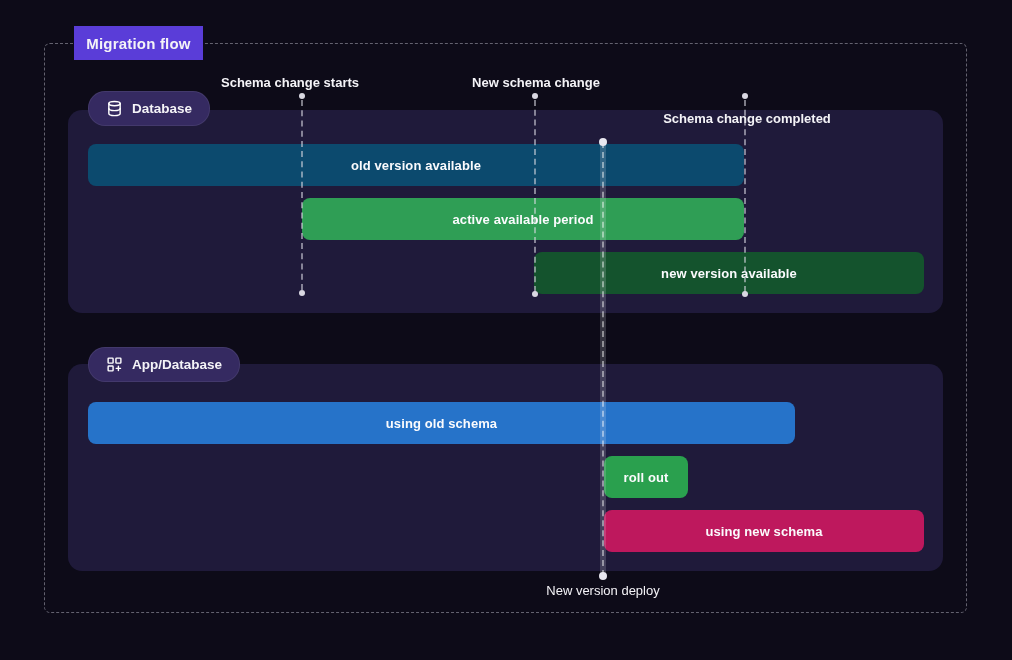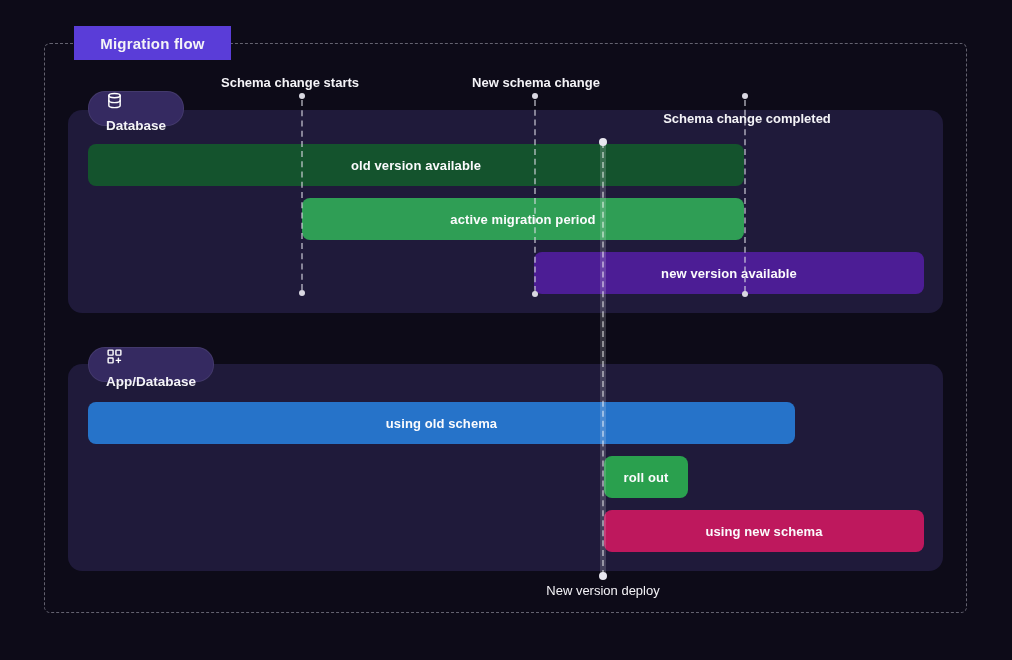--- a/index.html
+++ b/index.html
@@ -7,35 +7,35 @@
     position:relative;width:1012px;height:660px;overflow:hidden;
     background:#0d0b18;
     font-family:"Liberation Sans",sans-serif;
     color:#f4f3f7;
   }
   .outer-border{
     position:absolute;left:44px;top:43px;width:921px;height:568px;
     border:1px dashed rgba(205,205,218,0.45);border-radius:6px;z-index:0;
   }
   .title-badge{
-    position:absolute;left:74px;top:26px;width:157px;height:34px;z-index:5;
+    position:absolute;left:74px;top:26px;width:129px;height:34px;z-index:5;
     border-radius:0;display:flex;align-items:center;justify-content:center;
     font-size:15px;font-weight:700;letter-spacing:.2px;
   }
   .panel{
     position:absolute;left:68px;width:875px;background:#1f1a3a;
     border-radius:14px;z-index:1;
   }
   .panel-db{top:110px;height:203px;}
   .panel-app{top:364px;height:207px;}
   .pill{
     position:absolute;height:33px;z-index:5;background:#352a61;
     border:1px solid rgba(255,255,255,0.07);border-radius:17px;
-    display:inline-flex;gap:9px;padding:0 17px;
-    font-size:13.5px;font-weight:700;flex-direction:column;
+    display:inline-flex;align-items:center;gap:9px;padding:0 17px;
+    font-size:13.5px;font-weight:700;
   }
   .pill-db{left:88px;top:91px;}
   .pill-app{left:88px;top:347px;}
   .pill svg{flex:0 0 auto;}
   .bar{
     position:absolute;height:42px;border-radius:8px;z-index:2;
     display:flex;align-items:center;justify-content:center;
     font-size:13px;font-weight:700;color:#fbfbfd;letter-spacing:.1px;
   }
   .bar-old{left:88px;top:144px;width:656px;}
@@ -99,27 +99,27 @@
 
   <div class="panel panel-db"></div>
   <div class="pill pill-db">
     <svg width="17" height="17" viewBox="0 0 24 24" fill="none" stroke="#ffffff" stroke-width="2" stroke-linecap="round" stroke-linejoin="round">
       <ellipse cx="12" cy="5" rx="8" ry="3"></ellipse>
       <path d="M4 5v7c0 1.66 3.58 3 8 3s8-1.34 8-3V5"></path>
       <path d="M4 12v7c0 1.66 3.58 3 8 3s8-1.34 8-3v-7"></path>
     </svg>
     <span>Database</span>
   </div>
-  <div class="bar bar-old" style="background: #14532d; text-align: right;">
+  <div class="bar bar-old" style="background: #0c4a6e; text-align: right;">
     <span>old version available</span>
   </div>
   <div class="bar bar-active" style="background: rgb(47, 158, 85);">
-    <span>active migration period</span>
+    <span>active available period</span>
   </div>
-  <div class="bar bar-newver" style="background: #4c1d95;">
+  <div class="bar bar-newver" style="background: #14532d;">
     <span>new version available</span>
   </div>
 
   <div class="panel panel-app"></div>
   <div class="pill pill-app">
     <svg width="17" height="17" viewBox="0 0 24 24" fill="none" stroke="#ffffff" stroke-width="2" stroke-linecap="round" stroke-linejoin="round">
       <rect x="3" y="3" width="7" height="7" rx="1"></rect>
       <rect x="14" y="3" width="7" height="7" rx="1"></rect>
       <rect x="3" y="14" width="7" height="7" rx="1"></rect>
       <path d="M17.5 14.5v6M14.5 17.5h6"></path>

